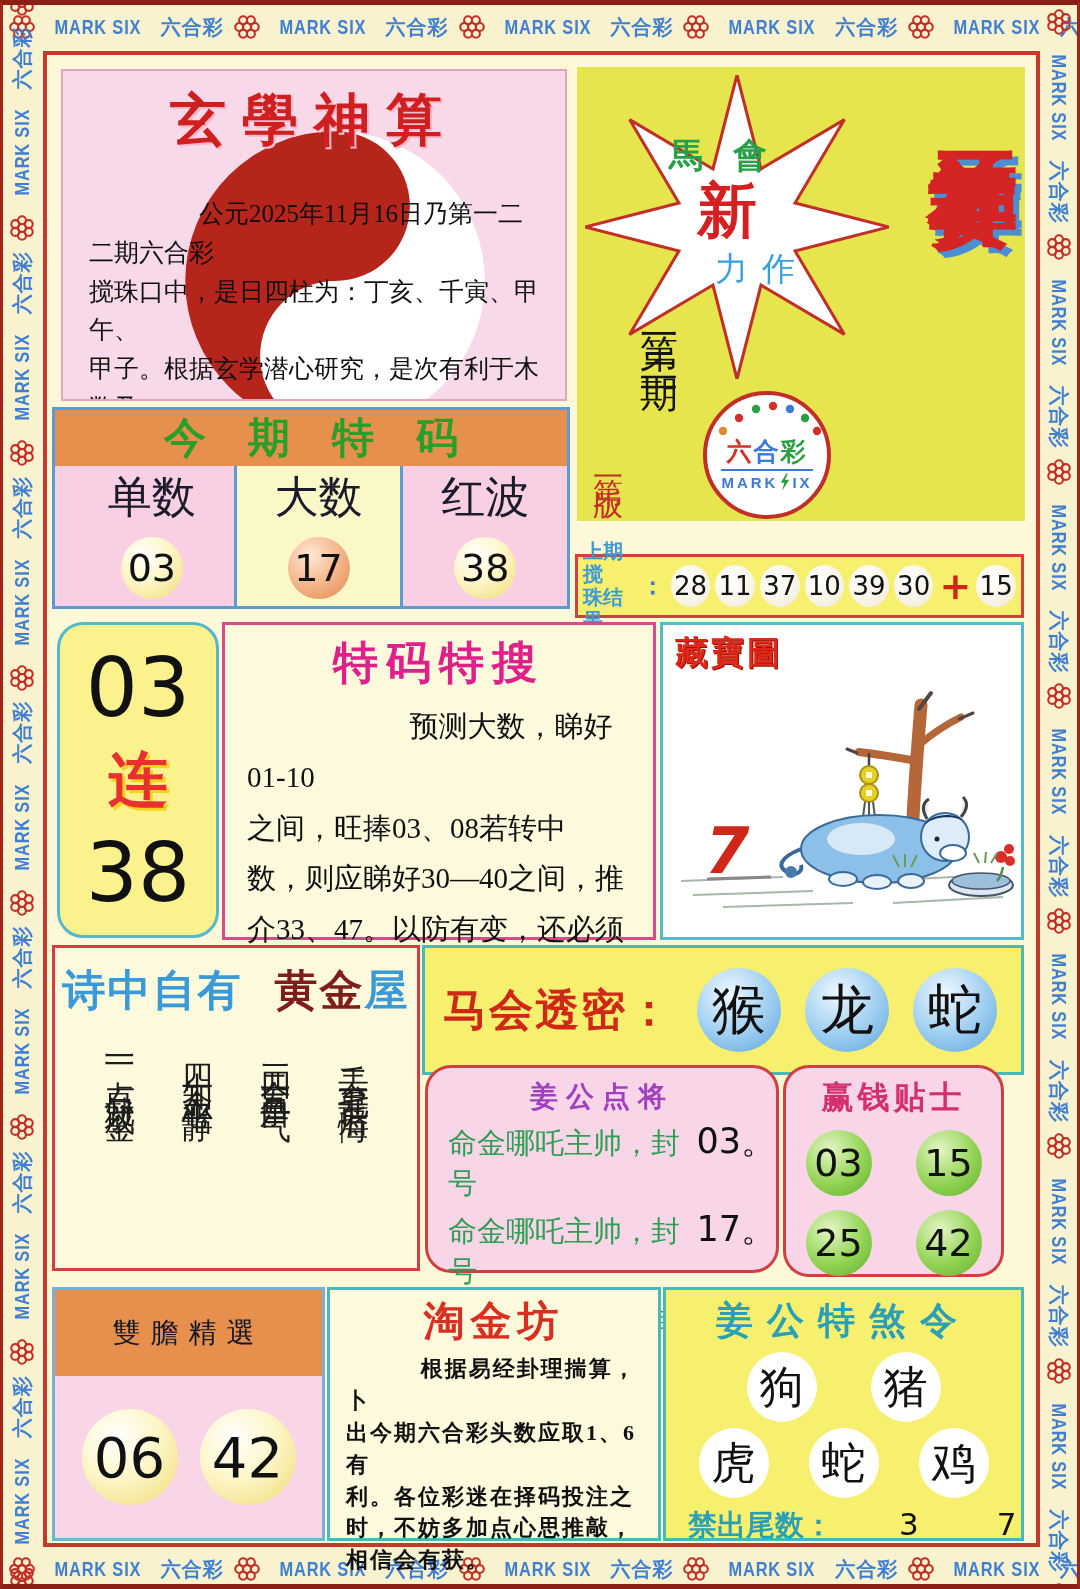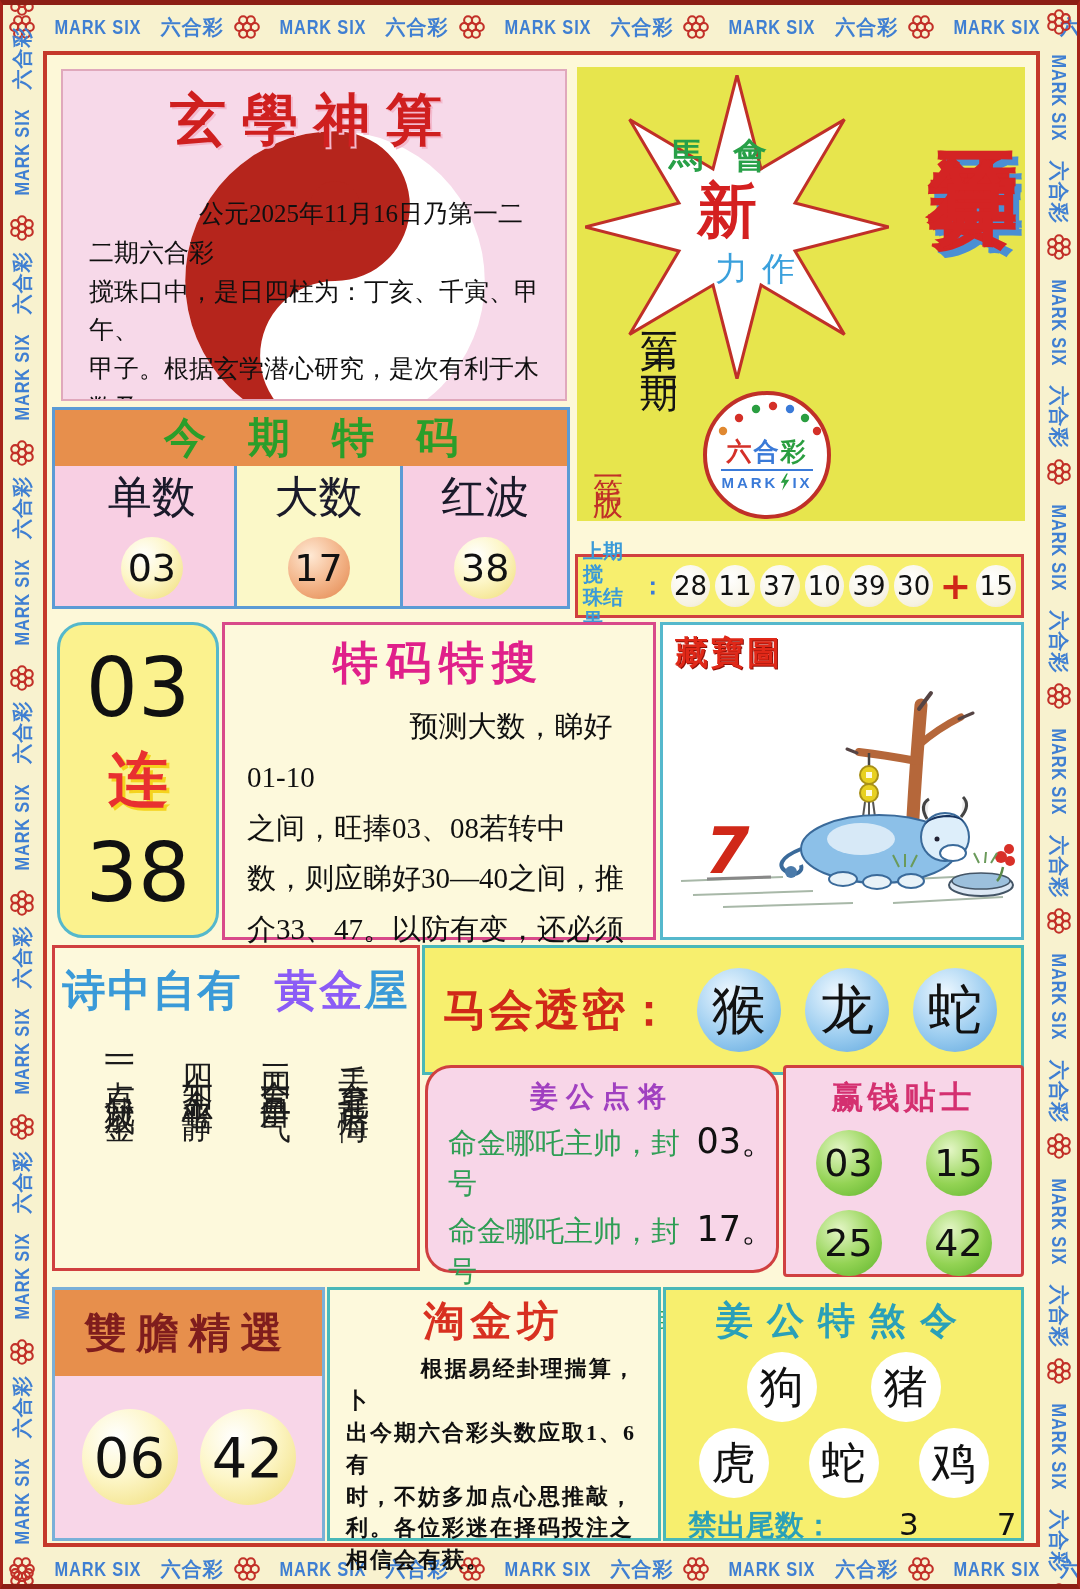--- a/index.html
+++ b/index.html
@@ -81,46 +81,46 @@
   .ss-body{margin:8px 22px 0;font-size:29px;line-height:1.75;color:#101010;}
   .indent-mid{text-indent:5.6em;}
   
   .treasure{left:613px;top:567px;width:364px;height:318px;background:#fff;border:3px solid #55b8cc;overflow:hidden;}
   .tm-label{position:absolute;left:12px;top:6px;color:#e02818;font-size:33px;font-weight:bold;letter-spacing:3px;
             text-shadow:1px 1px 0 #8c1008;}
   .tm-svg{position:absolute;left:0;top:28px;}
   
   .poem{left:5px;top:890px;width:368px;height:326px;background:#fdf9dc;border:3px solid #d04040;}
   .poem-title{text-align:center;margin-top:14px;font-size:43px;font-weight:bold;letter-spacing:2px;}
-  .poem-title .pt-blue{color:#3a9ad8;}  .poem-title .pt-orange{color:#8b5cf6;margin-left:32px;}
+  .poem-title .pt-blue{color:#3a9ad8;}  .poem-title .pt-orange{color:#7f1d1d;margin-left:32px;}
   .poem-cols{display:flex;justify-content:center;gap:36px;margin-top:20px;}
   .poem-col{writing-mode:vertical-rl;font-size:31px;color:#1c1c1c;letter-spacing:8px;height:244px;}
   
   .horse-secret{left:375px;top:890px;width:602px;height:130px;background:#f7ef6e;border:3px solid #49b8b8;
                 display:flex;align-items:center;padding-left:18px;}
   .hs-label{color:#d02818;font-size:44px;font-weight:bold;letter-spacing:2px;}
   .hs-ball{width:84px;height:84px;font-size:54px;margin-left:24px;font-family:"Liberation Serif",serif;}
   
   .jiang-gong{left:378px;top:1010px;width:354px;height:208px;background:#f8d6e8;border:3px solid #d04040;border-radius:26px;}
   .jg-title{text-align:center;color:#a040c0;font-size:28px;font-weight:bold;letter-spacing:8px;margin-top:10px;}
   .jg-line{display:flex;align-items:baseline;margin:8px 0 0 20px;}
   .jg-text{color:#2f9e55;font-size:29px;}
   .jg-num{color:#111;font-size:35px;margin-left:12px;font-family:"DejaVu Sans",sans-serif;line-height:1;}
   
-  .win-tips{left:736px;top:1010px;width:241px;height:212px;background:#f8d6e8;border:3px solid #d04040;border-radius:4px;}
+  .win-tips{left:736px;top:1010px;width:221px;height:212px;background:#f8d6e8;border:3px solid #d04040;border-radius:26px;}
   .wt-title{text-align:center;color:#d43070;font-size:32px;font-weight:bold;letter-spacing:4px;margin-top:8px;}
   .wt-grid{display:grid;grid-template-columns:repeat(2,66px);justify-content:center;gap:14px 44px;margin-top:10px;}
   .wt-ball{width:66px;height:66px;font-size:38px;}
   .wt-footer{margin-top:8px;text-align:center;}
   .wt-flabel{color:#e8c418;font-size:21px;font-weight:bold;}
   .wt-ftext{color:#222;font-size:23px;letter-spacing:2px;}
   
   .double-pick{left:5px;top:1232px;width:273px;height:254px;border:3px solid #7ab0d8;}
   .dp-header{height:86px;background:#e78f4c;display:flex;align-items:center;justify-content:center;}
-  .dp-header span{color:#7f1d1d;font-size:42px;font-weight:bold;letter-spacing:10px;}
+  .dp-header span{color:#0f172a;font-size:28px;font-weight:normal;letter-spacing:10px;}
   .dp-body{height:162px;background:#f8d6e8;display:flex;align-items:center;justify-content:center;gap:22px;}
   .dp-ball{width:96px;height:96px;font-size:56px;}
   
   .gold-shop{left:280px;top:1232px;width:334px;height:254px;background:#fdf9dc;border:3px solid #49b8b8;}
   .gs-title{text-align:center;color:#d83020;font-size:41px;font-weight:bold;letter-spacing:6px;margin-top:4px;}
   .gs-body{margin:4px 16px 0;font-size:22px;line-height:1.45;color:#101010;letter-spacing:2px;font-weight:bold;}
   .indent-sm{text-indent:3.4em;}
   .gs-provide{display:flex;align-items:baseline;margin:8px 0 0 18px;}
   .gs-plabel{color:#d83020;font-size:31px;font-weight:bold;}
   .gs-pnum{color:#111;font-size:36px;margin-left:16px;letter-spacing:12px;font-family:"DejaVu Sans",sans-serif;}
@@ -702,22 +702,22 @@
         <div class="ball ball-paleyellow dp-ball">06</div>
         <div class="ball ball-paleyellow dp-ball">42</div>
       </div>
     </div>
 
     <div class="box gold-shop">
       <div class="gs-title">淘金坊</div>
       <div class="gs-body">
         <div class="indent-sm">根据易经卦理揣算，卜</div>
         <div>出今期六合彩头数应取1、6有</div>
+        <div>利。各位彩迷在择码投注之</div>
         <div>时，不妨多加点心思推敲，</div>
-        <div>利。各位彩迷在择码投注之</div>
         <div>相信会有获。</div>
       </div>
       <div class="gs-provide">
         <span class="gs-plabel">提供：</span>
         <span class="gs-pnum">03 11 25 42</span>
       </div>
     </div>
 
     <div class="box curse">
       <div class="curse-title">姜公特煞令</div>

